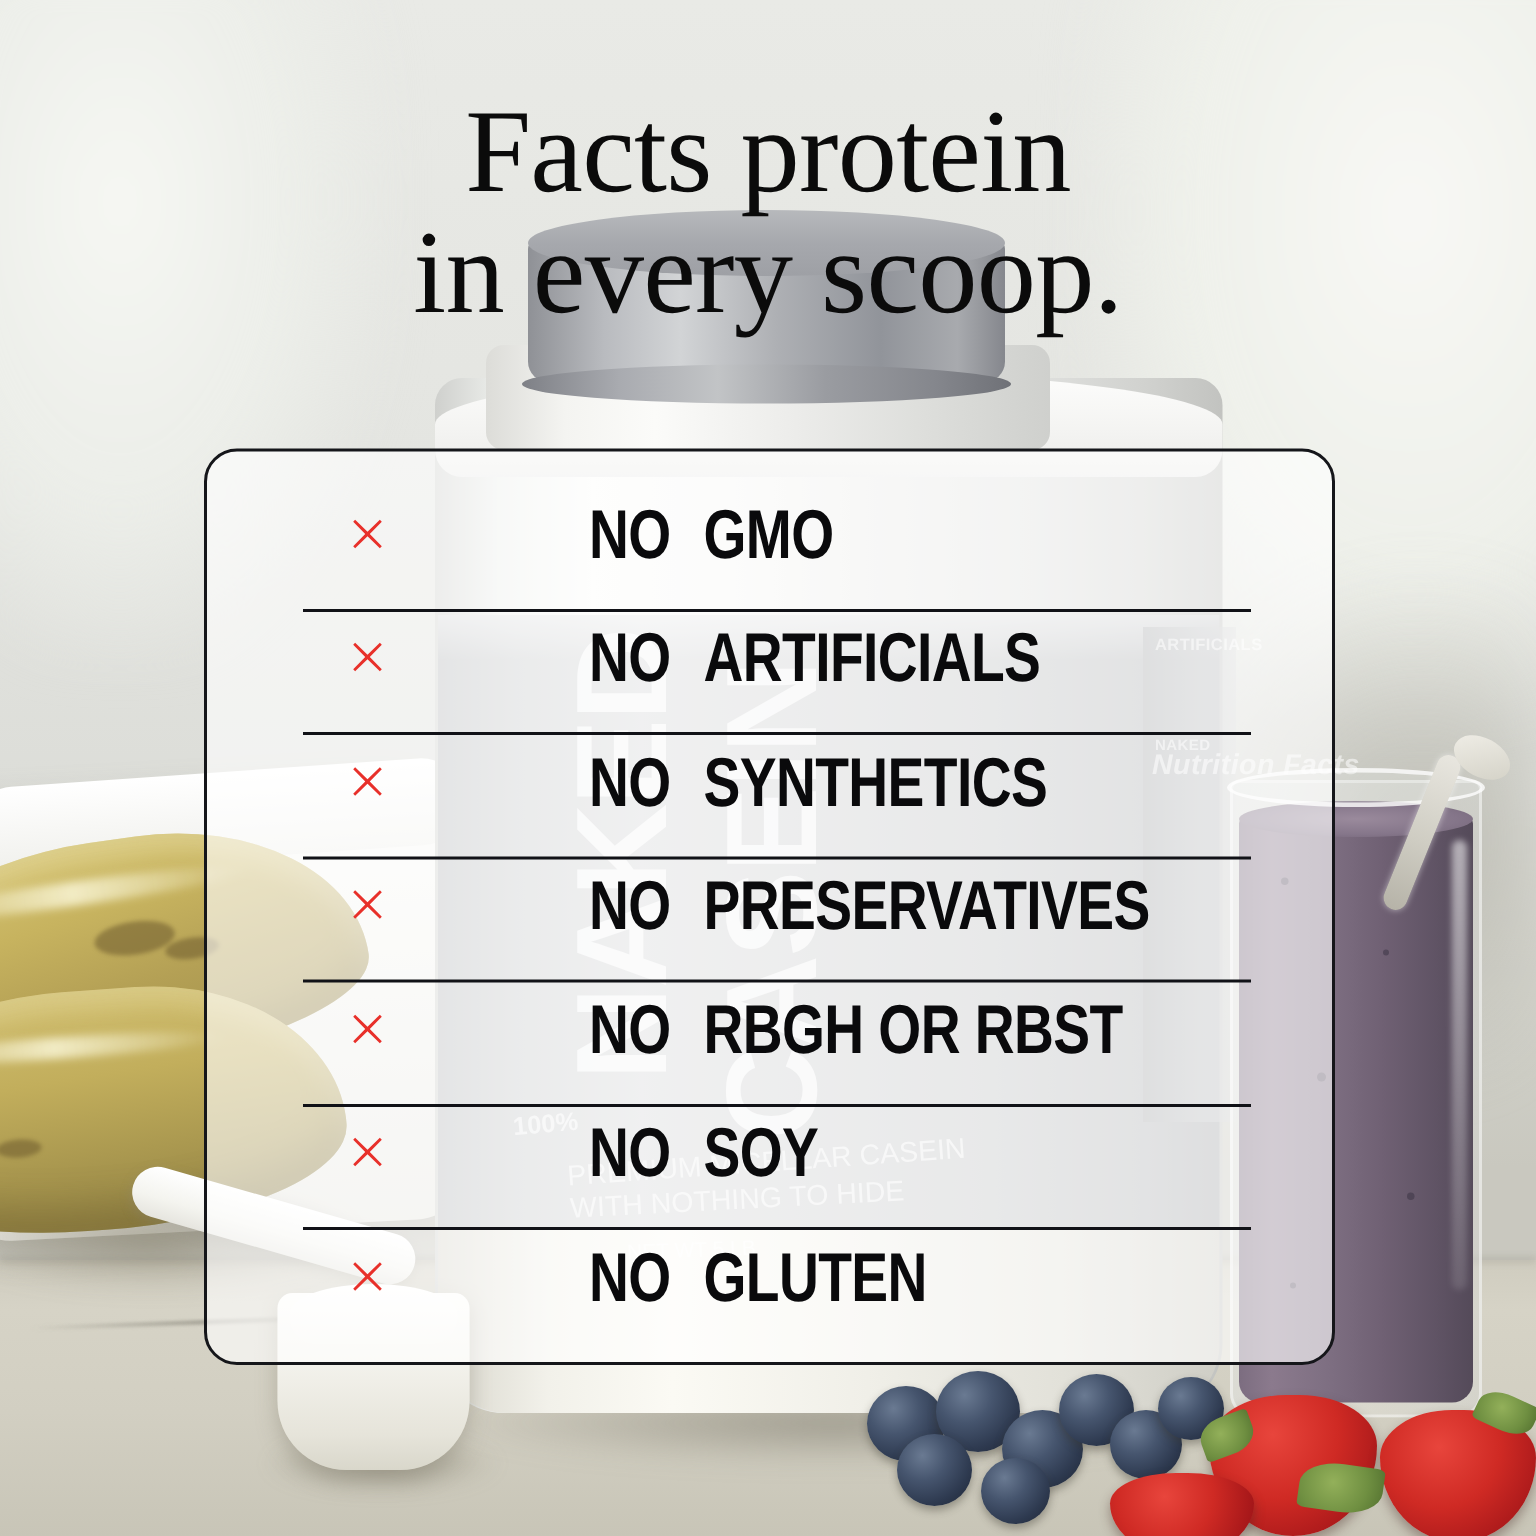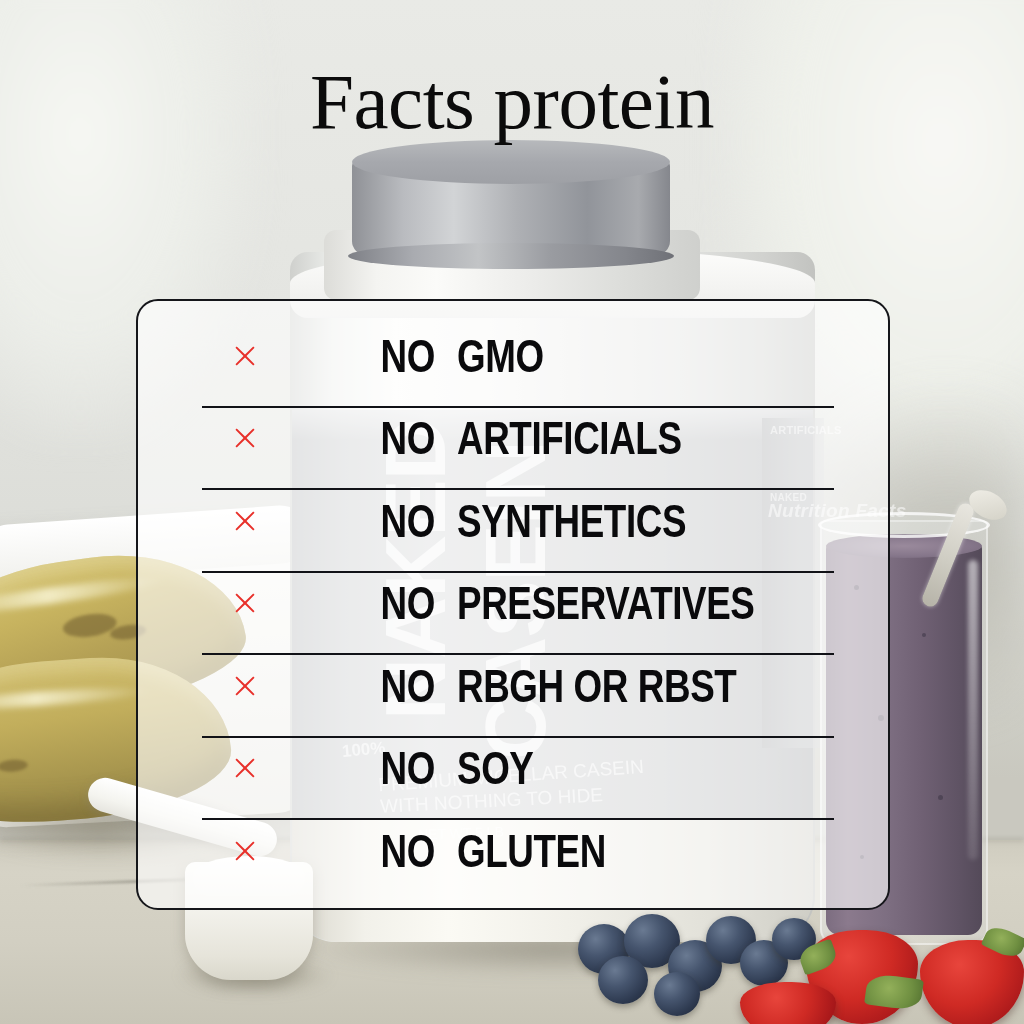--- a/index.html
+++ b/index.html
@@ -311,20 +311,21 @@
     position:absolute; left:0; top:50%;
     transform:translateY(-50%);
     width:754px;
     display:flex; align-items:baseline;
     font-family:"Liberation Sans","DejaVu Sans",sans-serif;
     font-weight:bold;
     font-size:46px;
     color:#0a0a0c;
     letter-spacing:-0.5px;
     white-space:nowrap;
+    padding-left:12px;
   }
   .label .no {
     width:297px; text-align:right;
     display:inline-block;
     transform:scaleX(.80); transform-origin:right center;
   }
   .label .what {
     margin-left:22px;
     display:inline-block;
     transform:scaleX(.80); transform-origin:left center;
@@ -417,20 +418,21 @@
     <div class="strawberry" style="left:806px;top:930px;width:112px;height:94px;"></div>
     <div class="straw-leaf" style="left:800px;top:944px;width:36px;height:26px;transform:rotate(-20deg);"></div>
     <div class="strawberry" style="left:920px;top:940px;width:104px;height:88px;"></div>
     <div class="straw-leaf" style="left:984px;top:930px;width:40px;height:24px;transform:rotate(25deg);"></div>
     <div class="strawberry" style="left:740px;top:982px;width:96px;height:56px;"></div>
     <div class="straw-leaf" style="left:866px;top:976px;width:56px;height:32px;transform:rotate(8deg);"></div>
   </div>
 
   <div class="headline">
     <span class="l1">Facts protein</span>
+    <span class="l2">in every scoop.</span>
   </div>
 
   <div class="panel">
     <div class="rows" id="rows">
         <div class="row first" style="top: 22px;">
           <span class="xmark">
             <svg viewBox="0 0 24 24" aria-hidden="true">
               <path d="M4.4 3.2 L12 10.6 L19.6 3.2 L20.8 4.4 L13.4 12 L20.8 19.6 L19.6 20.8 L12 13.4 L4.4 20.8 L3.2 19.6 L10.6 12 L3.2 4.4 Z" fill="#E8302A"></path>
             </svg>
           </span>

